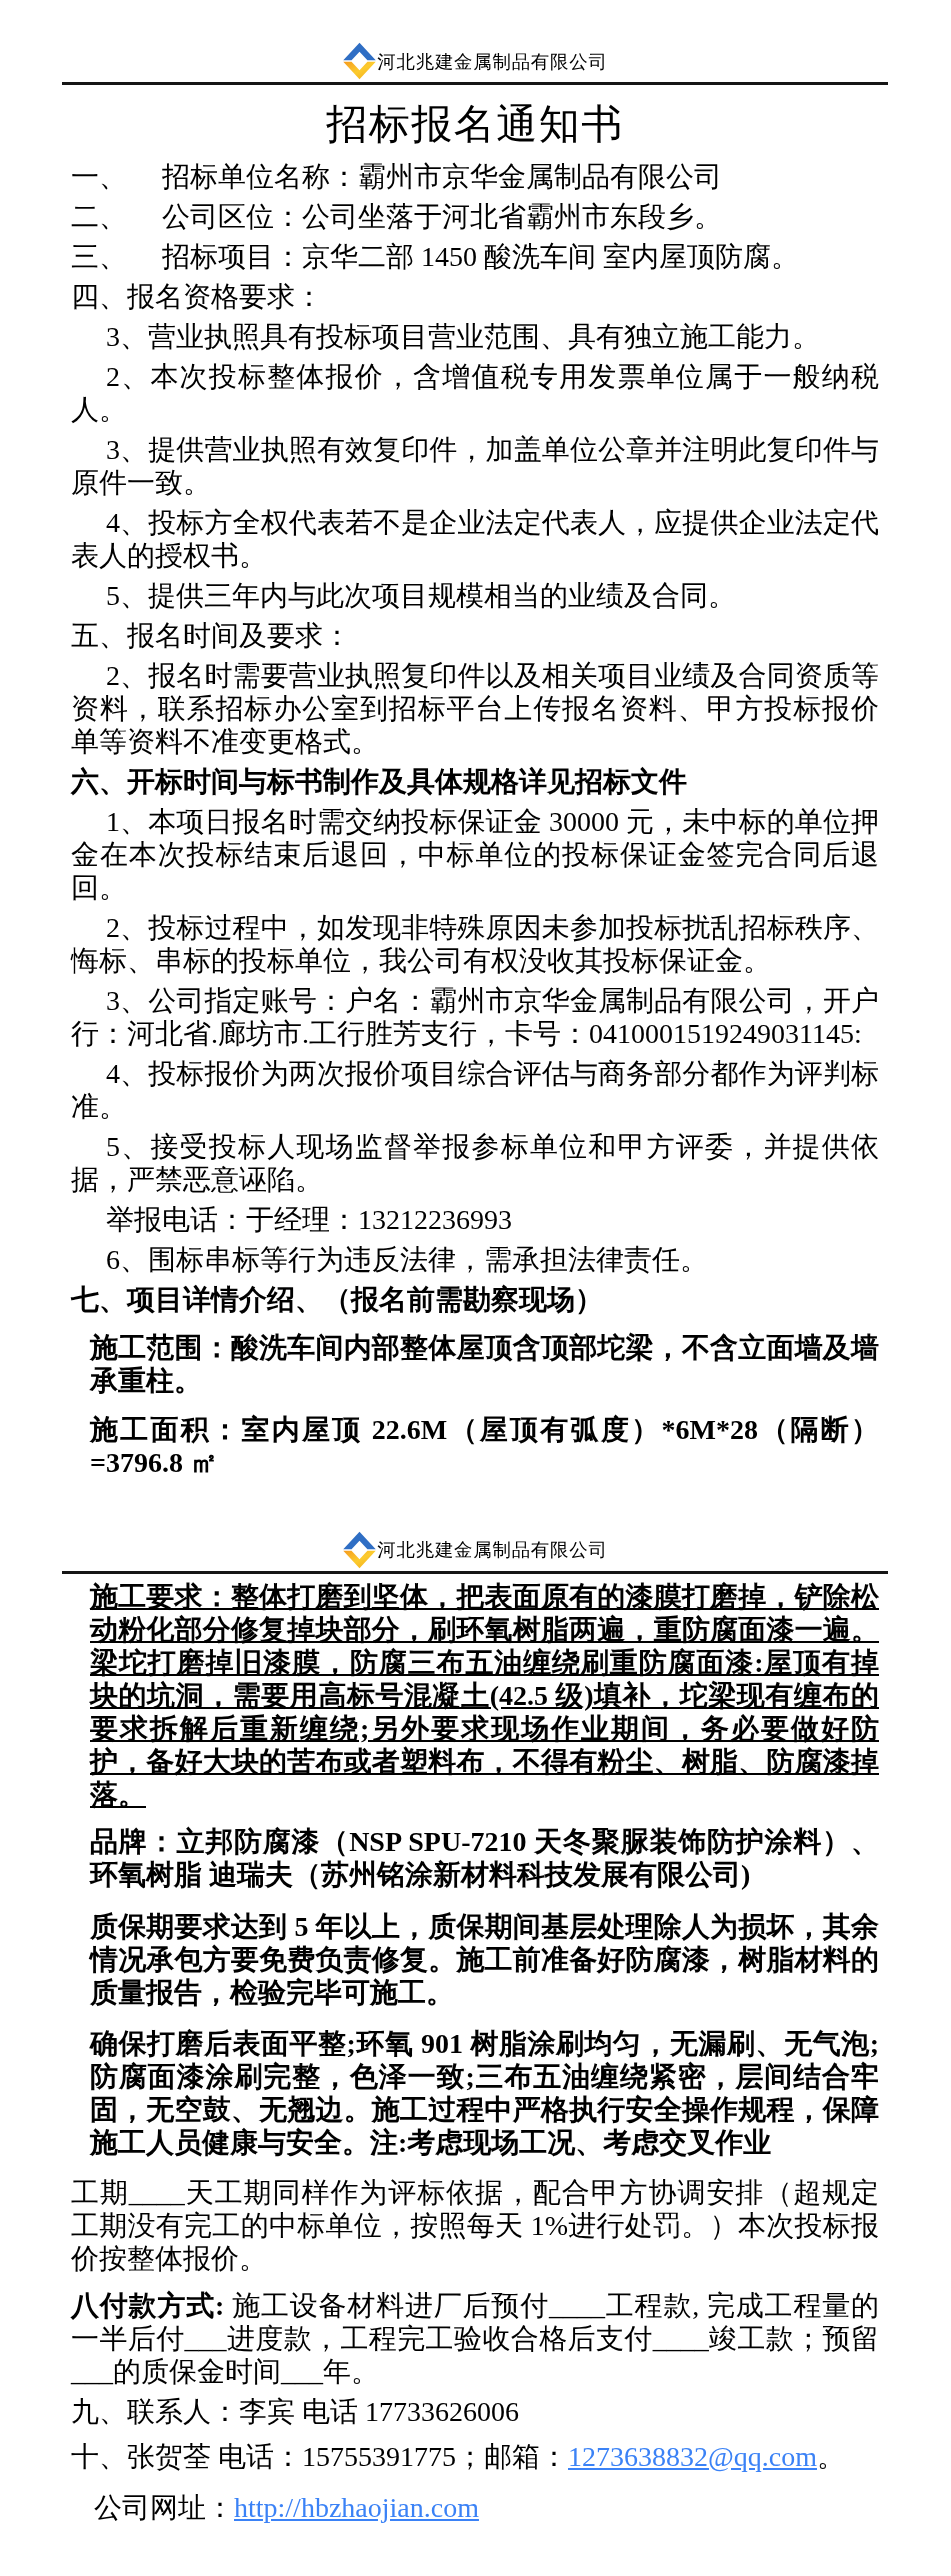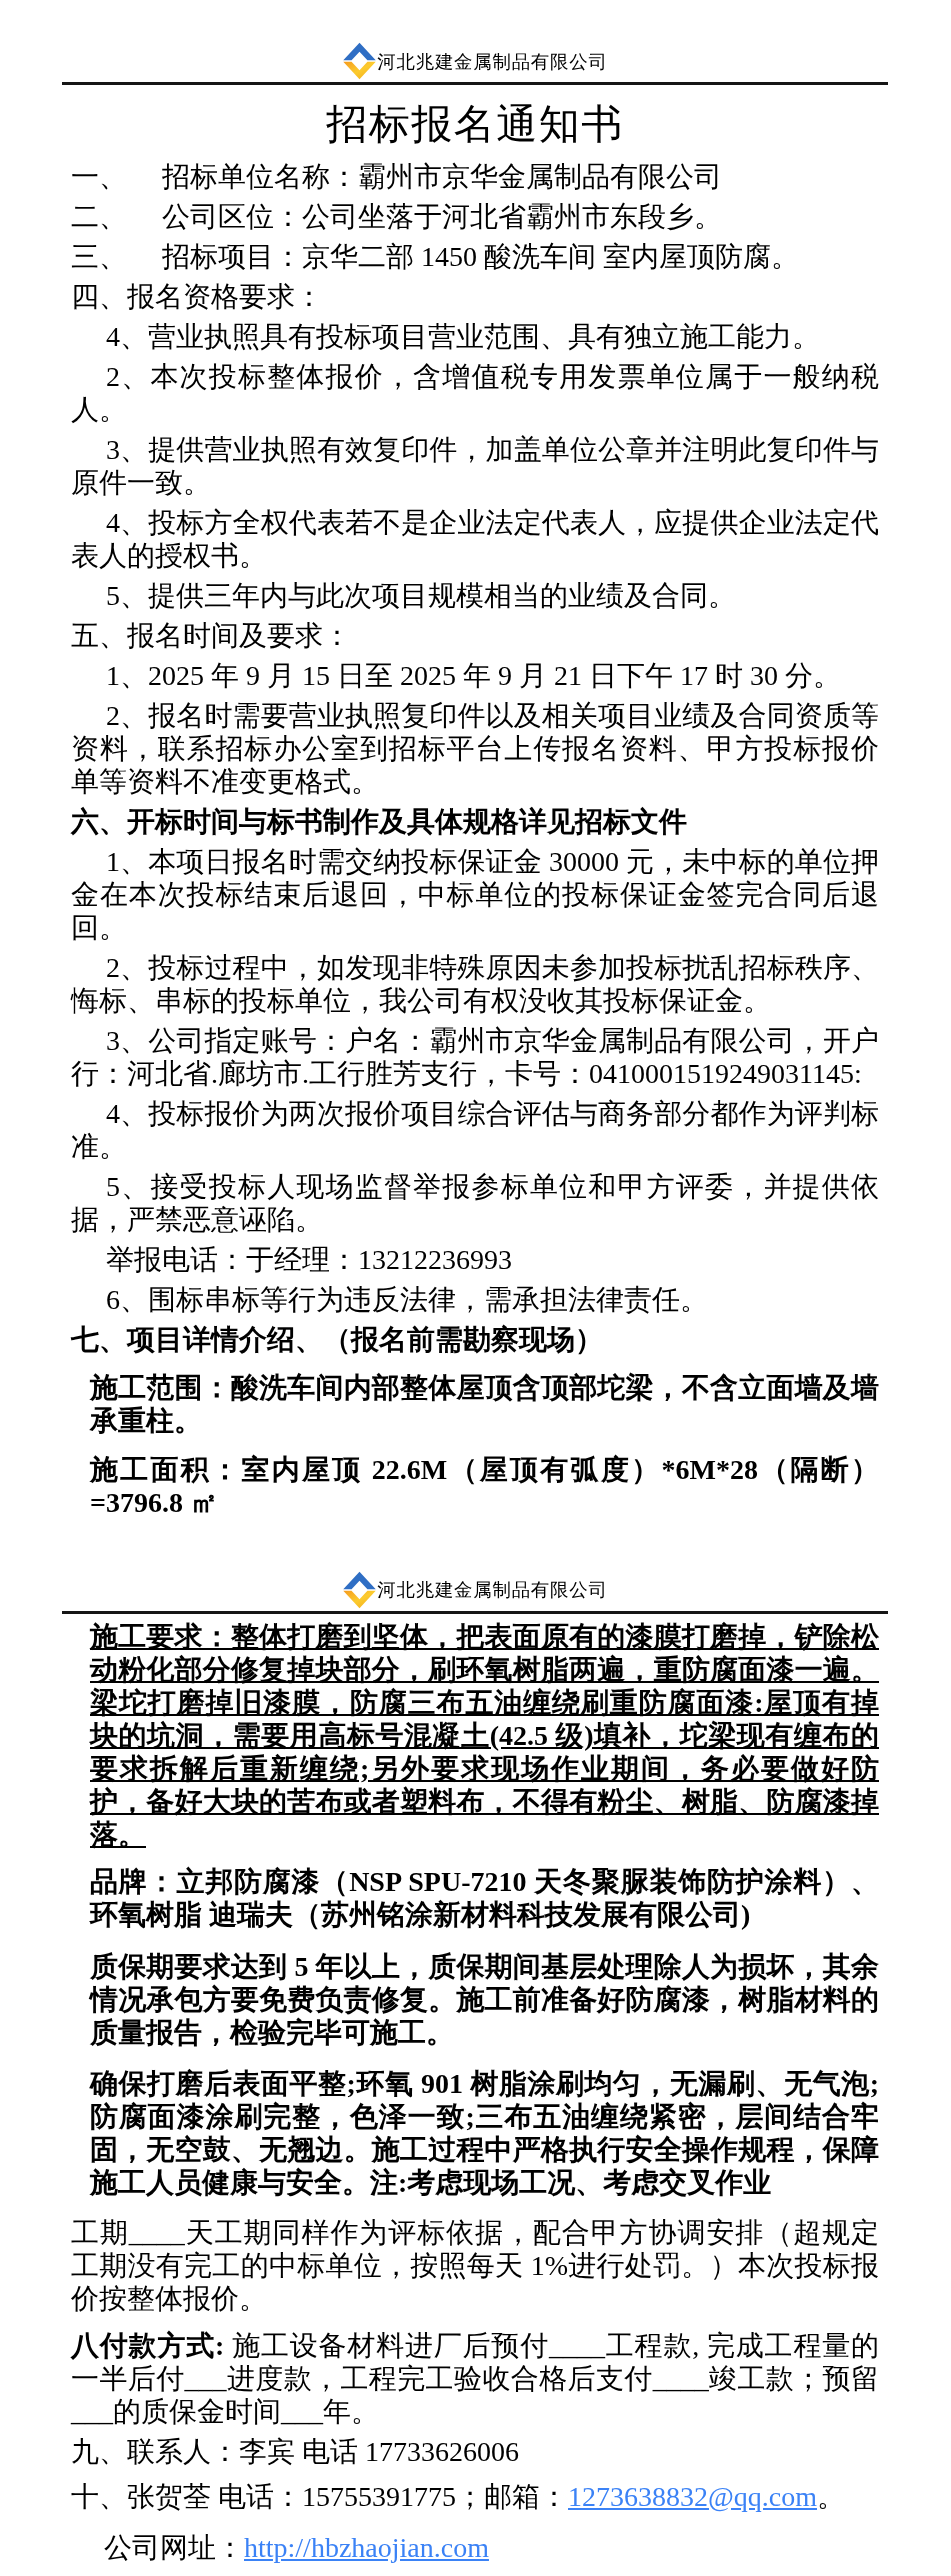--- a/index.html
+++ b/index.html
@@ -13,21 +13,21 @@
   .p{font-size:28px;line-height:33px;margin:7px 0 0 0;text-align:justify;}
   .num{text-indent:35px;}
   .bold{font-weight:700;}
   .blk{margin-left:19px;}
   .wide{margin-top:15.4px;}
   .after-rule{margin-top:6px;text-decoration:underline;}
   .g18{margin-top:14px;}
   .g25{margin-top:19px;}
   .g23{margin-top:17.7px;}
   .g15{margin-top:11.5px;}
-  .ind45{margin-left:33px;}
+  .ind45{margin-left:23px;}
   a.doc-link{color:#3b82f6;text-decoration:underline;}
   .footer-block{margin-top:215px;padding-right:192px;text-align:right;}
   .footer-block .p{text-align:right;}
   .footer-dept{padding-right:46px;}
 </style>
 </head>
 <body>
 
 <div class="page">
 
@@ -47,28 +47,27 @@
   </div>
   <hr class="divider">
 
   <h1 class="doc-title">招标报名通知书</h1>
 
   <p class="p">一、　 招标单位名称：霸州市京华金属制品有限公司</p>
   <p class="p">二、　 公司区位：公司坐落于河北省霸州市东段乡。</p>
   <p class="p">三、　 招标项目：京华二部 1450 酸洗车间 室内屋顶防腐。</p>
 
   <p class="p">四、报名资格要求：</p>
-  <p class="p num">4、营业执照具有投标项目营业范围、具有独立施工能力。</p>
+  <p class="p num">3、营业执照具有投标项目营业范围、具有独立施工能力。</p>
   <p class="p num">2、本次投标整体报价，含增值税专用发票单位属于一般纳税人。</p>
   <p class="p num">3、提供营业执照有效复印件，加盖单位公章并注明此复印件与原件一致。</p>
   <p class="p num">4、投标方全权代表若不是企业法定代表人，应提供企业法定代表人的授权书。</p>
   <p class="p num">5、提供三年内与此次项目规模相当的业绩及合同。</p>
 
   <p class="p">五、报名时间及要求：</p>
-  <p class="p num">1、2025 年 9 月 15 日至 2025 年 9 月 21 日下午 17 时 30 分。</p>
   <p class="p num">2、报名时需要营业执照复印件以及相关项目业绩及合同资质等资料，联系招标办公室到招标平台上传报名资料、甲方投标报价单等资料不准变更格式。</p>
 
   <p class="p bold">六、开标时间与标书制作及具体规格详见招标文件</p>
   <p class="p num">1、本项日报名时需交纳投标保证金 30000 元，未中标的单位押金在本次投标结束后退回，中标单位的投标保证金签完合同后退回。</p>
   <p class="p num">2、投标过程中，如发现非特殊原因未参加投标扰乱招标秩序、悔标、串标的投标单位，我公司有权没收其投标保证金。</p>
   <p class="p num">3、公司指定账号：户名：霸州市京华金属制品有限公司，开户行：河北省.廊坊市.工行胜芳支行，卡号：0410001519249031145:</p>
   <p class="p num">4、投标报价为两次报价项目综合评估与商务部分都作为评判标准。</p>
   <p class="p num">5、接受投标人现场监督举报参标单位和甲方评委，并提供依据，严禁恶意诬陷。</p>
   <p class="p num">举报电话：于经理：13212236993</p>
   <p class="p num">6、围标串标等行为违反法律，需承担法律责任。</p>

